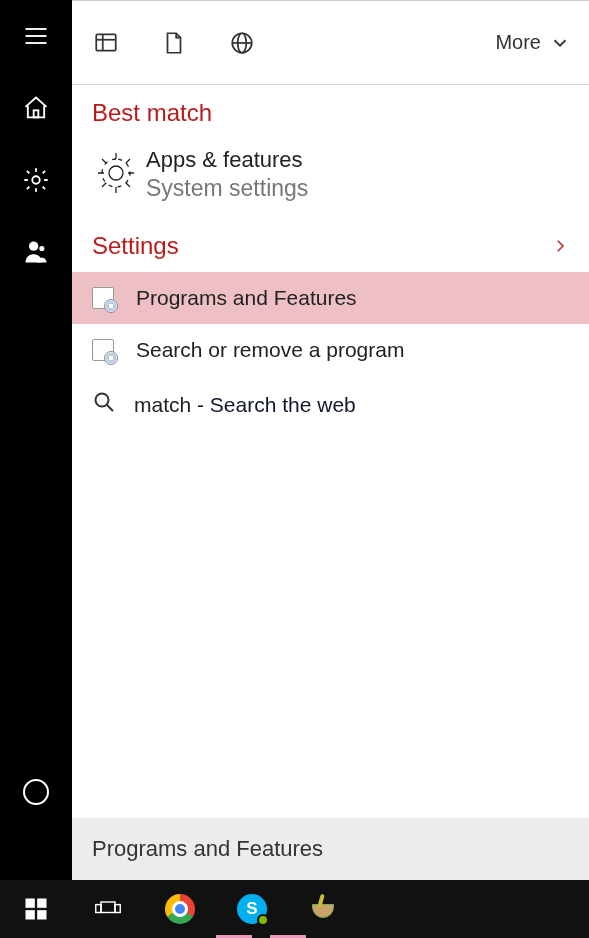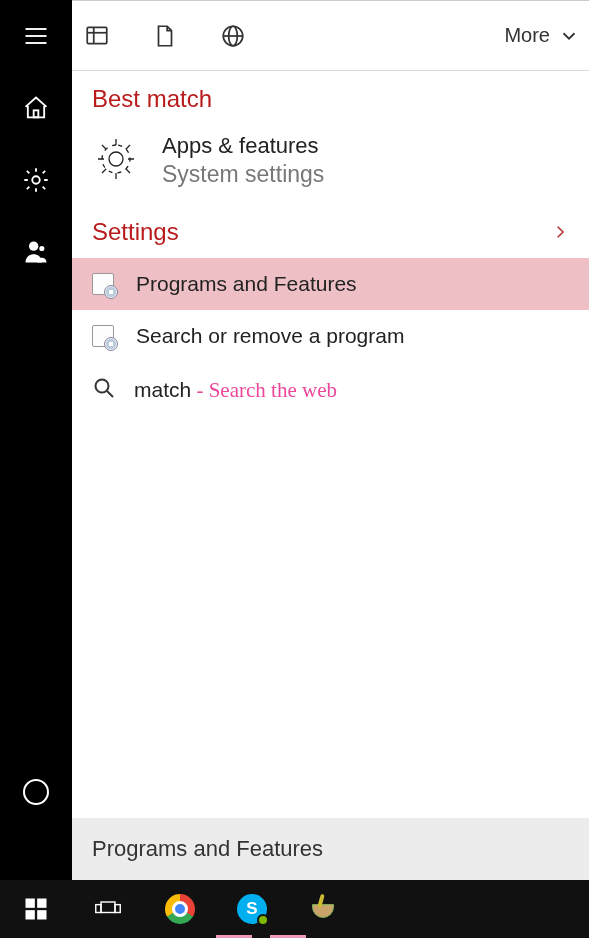--- a/index.html
+++ b/index.html
@@ -23,21 +23,21 @@
   .rail-bottom .ring { width: 26px; height: 26px; border: 2.5px solid #fff; border-radius: 50%; }
 
   
   .main {
     flex: 1; display: flex; flex-direction: column; background: #fff; position: relative;
     border-top: 1px solid #ccc;
   }
 
   
   .filters {
-    height: 70px; display: flex; align-items: center; padding: 0 9px;
+    height: 84px; display: flex; align-items: center; padding: 0 18px;
     border-bottom: 1px solid #d9d9d9;
   }
   .filters-left { display: flex; gap: 36px; }
   .filter-btn { width: 32px; height: 32px; display: flex; align-items: center; justify-content: center; cursor: pointer; }
   .filter-btn svg { width: 26px; height: 26px; stroke: #333; fill: none; stroke-width: 1.6; }
   .filters-spacer { flex: 1; }
   .more-btn { display: flex; align-items: center; gap: 8px; cursor: pointer; color: #333; font-size: 20px; }
   .more-btn svg { width: 22px; height: 22px; stroke: #333; fill: none; stroke-width: 2; }
 
   
@@ -46,41 +46,41 @@
   }
   .section-row {
     display: flex; align-items: center; justify-content: space-between;
     padding: 12px 20px; cursor: pointer; gap: 44px;
   }
   .section-row .chev { width: 18px; height: 18px; }
   .section-row .chev svg { width: 18px; height: 18px; stroke: #b33; fill: none; stroke-width: 2.2; }
 
   
   .best-item {
-    display: flex; align-items: center; gap: 22px; padding: 10px 20px 18px 20px; cursor: pointer;
+    display: flex; align-items: center; gap: 6px; padding: 10px 20px 18px 20px; cursor: pointer;
   }
   .gear-large svg { width: 48px; height: 48px; stroke: #222; fill: none; stroke-width: 1.3; }
   .best-text .title { font-size: 22px; color: #222; }
   .best-text .sub { font-size: 23px; color: #777; margin-top: 2px; }
 
   
   .result-row {
     display: flex; align-items: center; gap: 22px; padding: 14px 20px 14px 20px;
     cursor: pointer; font-size: 21px; color: #222;
   }
   .result-row.selected { background: #eec0c6; }
   .pf-icon { width: 22px; height: 22px; display:inline-block; position:relative; }
   .pf-icon .box { position:absolute; inset:0; border:1px solid #999; background:#fdfdfd; border-radius:2px; }
   .pf-icon .cd { position:absolute; right:-4px; bottom:-4px; width:14px; height:14px; border-radius:50%;
     background: radial-gradient(circle at 50% 50%, #fff 0 25%, #bcd 26% 60%, #eef 61% 100%); border:1px solid #889; }
 
   .search-icon svg { width: 24px; height: 24px; stroke: #333; fill:none; stroke-width:2; }
   .web-row { display:flex; align-items:center; gap:18px; padding: 14px 20px; cursor:pointer; font-size:21px; }
   .web-row .q { color:#222; }
-  .web-row .hint { color:#ec4899;font-family:Liberation Serif, serif; }
+  .web-row .hint { color:#0f172a; }
 
   
   .search-area {
     position: absolute; left: 0; right: 0; bottom: 58px; height: 62px;
     background: #ececec; display: flex; align-items: center; padding: 0 20px;
   }
   .search-input {
     width: 100%; border: none; background: transparent; font-size: 22px; color: #333;
     outline: none; font-family: inherit;
   }

